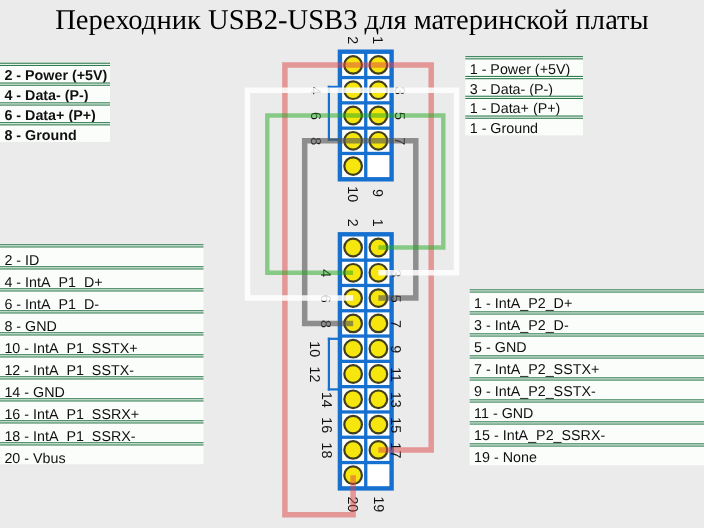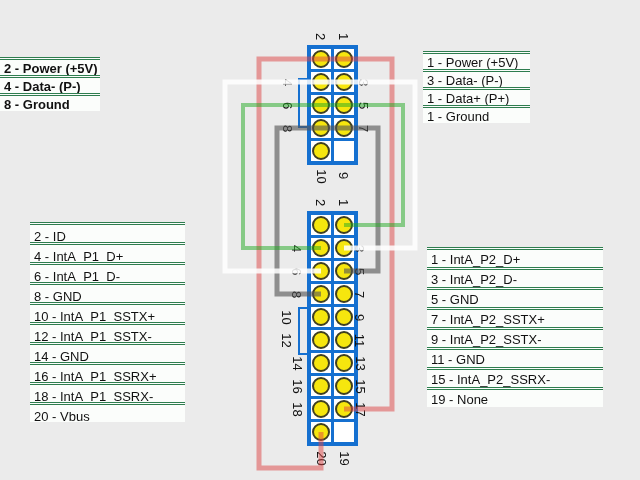--- a/index.html
+++ b/index.html
@@ -9,42 +9,44 @@
          font-family:"Liberation Serif",serif;font-size:26px;color:#000;}
   .label-block{position:absolute;}
   .pin-label-row{box-sizing:border-box;border-top:3px double #2e7d4f;background:#fbfdfb;
                  color:#111;font-size:13px;line-height:15px;padding:1px 0 0 4px;
                  white-space:nowrap;overflow:hidden;}
   #labels-usb2-left {left:0px;  top:57px; width:100px;}
   #labels-usb2-left  .pin-label-row{height:18px;font-weight:bold;}
   #labels-usb2-right{left:423px;top:51px; width:107px;}
   #labels-usb2-right .pin-label-row{height:18px;}
   #labels-usb3-left {left:0px;  top:222px;width:185px;}
-  #labels-usb3-left  .pin-label-row{height:20px;padding-top:4px;margin-left:30px;}
-  #labels-usb3-right{left:427px;top:247px;width:176px;}
+  #labels-usb3-left  .pin-label-row{height:20px;padding-top:4px;}
+  #labels-usb3-right{left:427px;top:263px;width:213px;}
   #labels-usb3-right .pin-label-row{height:20px;padding-top:2px;}
   .connector{position:absolute;display:grid;grid-template-columns:repeat(2,20px);
              grid-auto-rows:20px;gap:3px;padding:4px;background:#1570d0;}
   .pin-cell{background:#ffffff;display:flex;align-items:center;justify-content:center;}
   .pin-circle{width:14px;height:14px;border-radius:50%;background:#f6e60e;
               border:2px solid #3f3f20;}
   .pin-number{position:absolute;width:18px;height:26px;display:flex;align-items:center;
               justify-content:center;font-size:13px;color:#111;z-index:2;}
   .pin-number span{transform:rotate(90deg);white-space:nowrap;}
   .bracket{position:absolute;border:2px solid #1570d0;border-right:none;z-index:1;}
   #wires{position:absolute;left:0;top:0;z-index:5;pointer-events:none;}
 </style>
 </head>
 <body>
 
 <div id="stage">
+  <div id="title">Переходник USB2-USB3 для материнской платы</div>
 
   <div id="labels-usb2-left" class="label-block">
       <div class="pin-label-row">2 - Power (+5V)</div>
       <div class="pin-label-row">4 - Data- (P-)</div>
+      <div class="pin-label-row">6 - Data+ (P+)</div>
       <div class="pin-label-row">8 - Ground</div>
     </div>
   <div id="labels-usb2-right" class="label-block">
       <div class="pin-label-row">1 - Power (+5V)</div>
       <div class="pin-label-row">3 - Data- (P-)</div>
       <div class="pin-label-row">1 - Data+ (P+)</div>
       <div class="pin-label-row">1 - Ground</div>
     </div>
   <div id="labels-usb3-left" class="label-block">
       <div class="pin-label-row">2 - ID</div>

